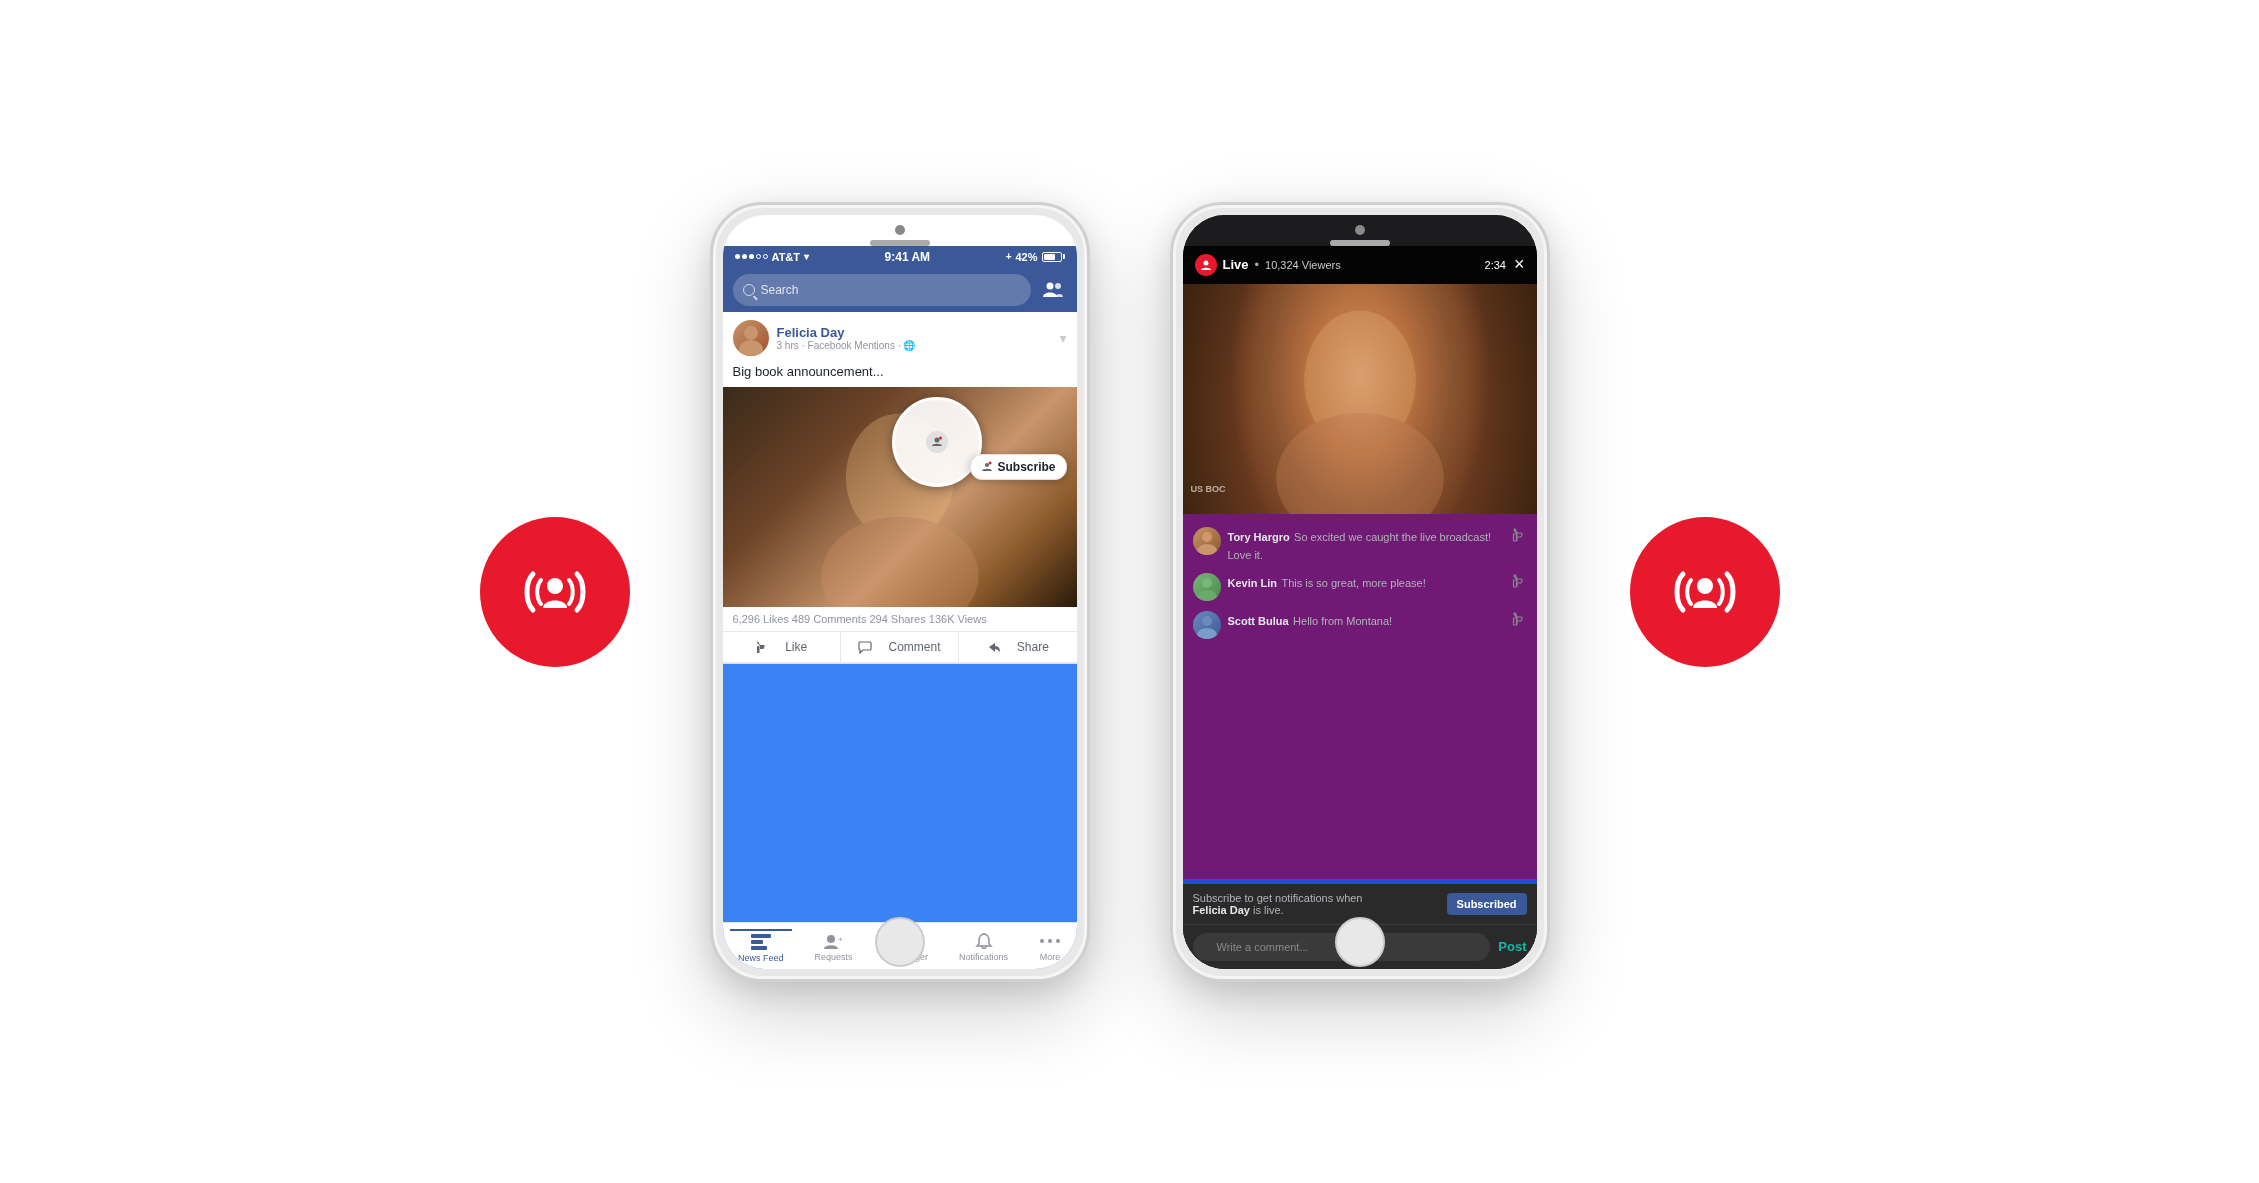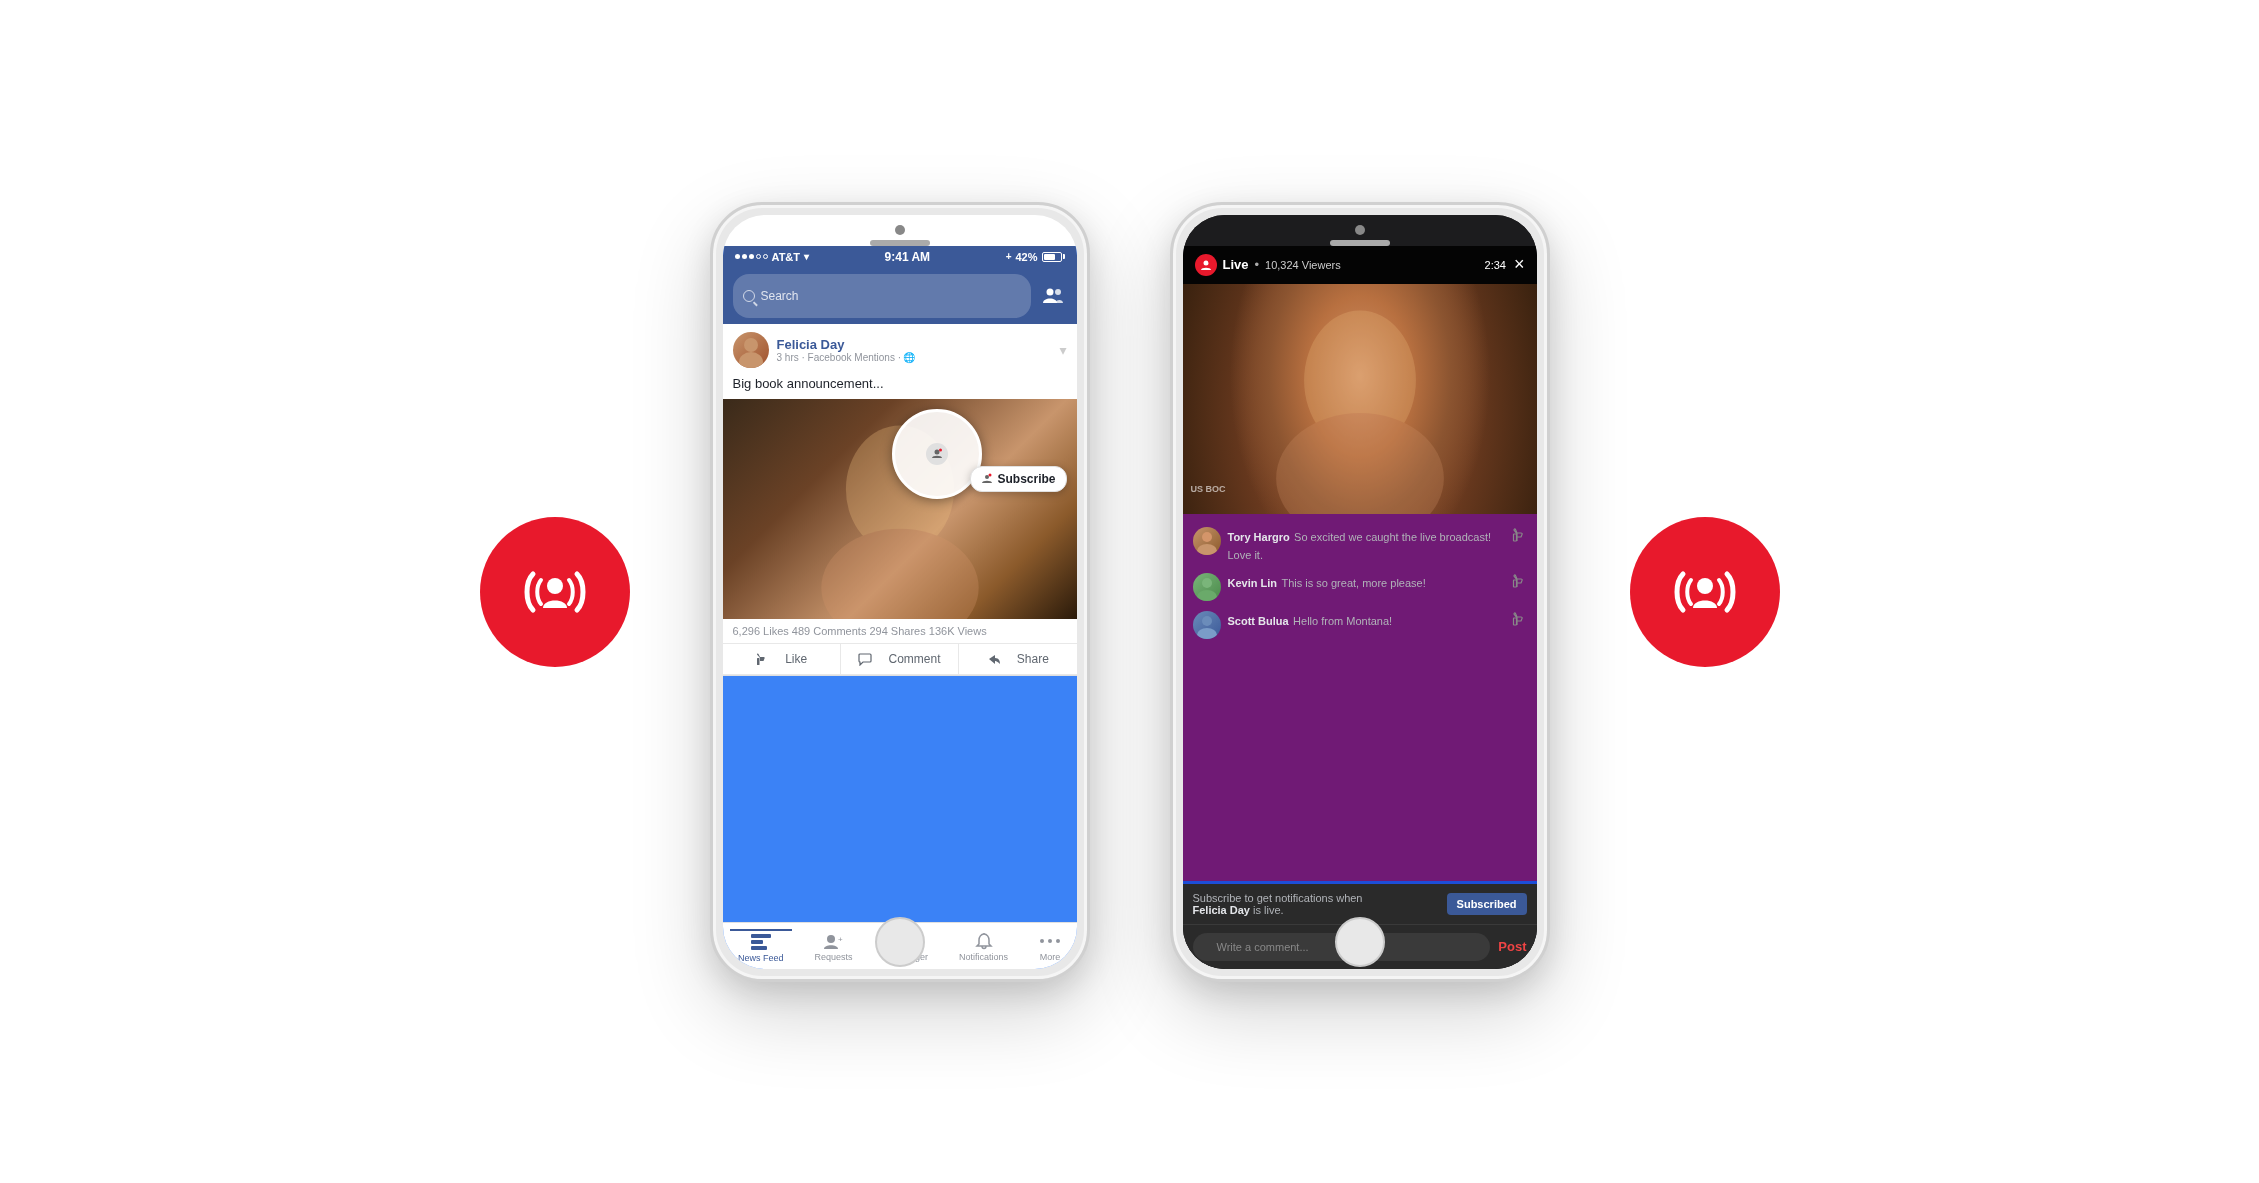--- a/index.html
+++ b/index.html
@@ -190,21 +190,21 @@
       display: flex;
       align-items: center;
       gap: 8px;
       flex-shrink: 0;
     }
 
     .fb-search-bar {
       flex: 1;
       background: rgba(255,255,255,0.2);
       border-radius: 16px;
-      height: 44px;
+      height: 32px;
       display: flex;
       align-items: center;
       padding: 0 10px;
       gap: 6px;
     }
 
     .fb-search-bar span {
       color: rgba(255,255,255,0.8);
       font-size: 12px;
     }
@@ -488,21 +488,21 @@
       justify-content: center;
     }
 
     
     .subscribe-notif {
       background: #2a2a2a;
       padding: 8px 10px;
       display: flex;
       align-items: center;
       justify-content: center;
-      border-top: 3px solid #1d4ed8;
+      border-top: 5px solid #1d4ed8;
       flex-shrink: 0;
     }
 
     .subscribe-notif-text {
       font-size: 11px;
       color: #b0b3b8;
       flex: 1;
     }
 
     .subscribe-notif-text strong {
@@ -540,21 +540,21 @@
       padding: 0 12px;
     }
 
     .comment-input-field span {
       color: #888;
       font-size: 11px;
       margin-left: 12px;
     }
 
     .post-btn {
-      color: #ef4444;
+      color: #14b8a6;
       font-size: 13px;
       font-weight: 700;
     }
 
     
     .face-gradient-1 {
       background:
         radial-gradient(ellipse 120px 180px at 50% 45%, #d4956a 0%, #b87040 40%, #8b5430 70%, transparent 100%),
         radial-gradient(ellipse 200px 300px at 50% 60%, #a0522d 0%, #6b3a1f 50%, #3a2010 100%);
     }

